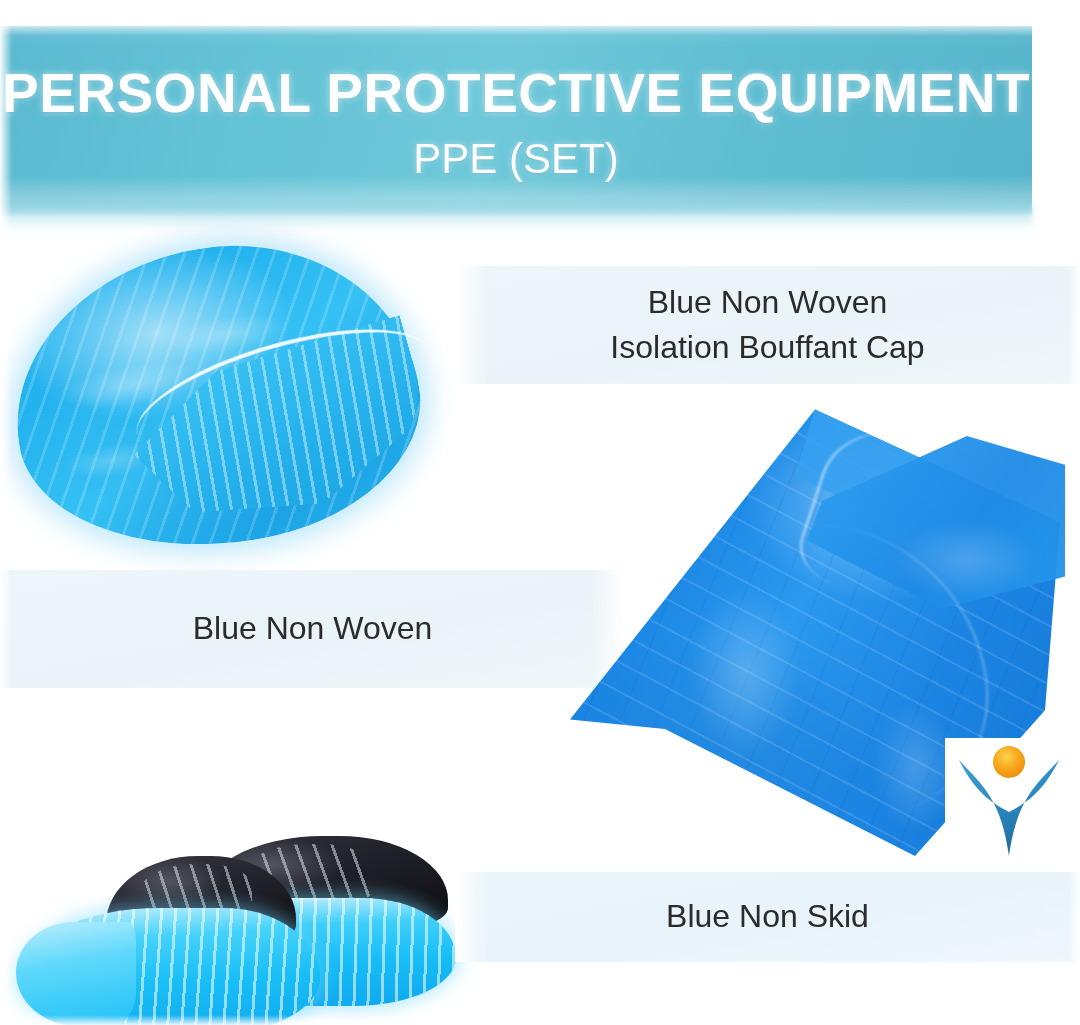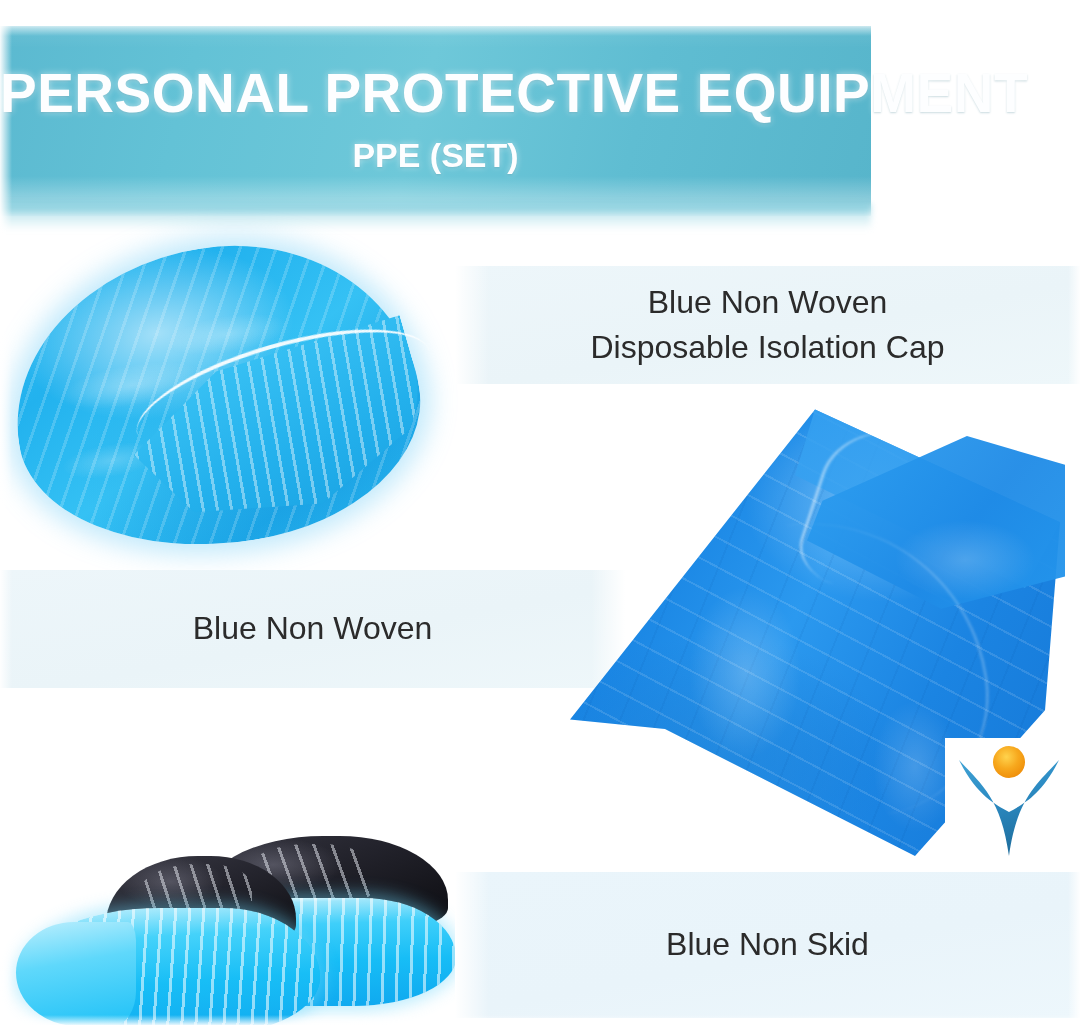--- a/index.html
+++ b/index.html
@@ -8,21 +8,21 @@
   body {
     width:1080px; height:1025px;
     font-family:"Liberation Sans", sans-serif;
     overflow:hidden; position:relative;
   }
 
   #stage { position:absolute; inset:0; background:#ffffff; overflow:hidden; }
 
   
   .header-band {
-    position:absolute; left:0; top:26px; width:871px; height:190px;
+    position:absolute; left:0; top:26px; width:1032px; height:190px;
     background:
       linear-gradient(to bottom,
         rgba(255,255,255,0.65) 0px,
         rgba(255,255,255,0.05) 10px,
         rgba(255,255,255,0.00) 22px,
         rgba(255,255,255,0.00) 150px,
         rgba(255,255,255,0.35) 176px,
         rgba(255,255,255,0.95) 190px),
       linear-gradient(105deg,#5bb9d0 0%,#63c2d6 22%,#6ec8d9 48%,#5fbdd2 72%,#57b5cb 100%);
   }
@@ -34,39 +34,39 @@
   .header-title{
     position:absolute; left:0; right:0; top:40px;
     text-align:center; color:#fdfeff;
     font-size:55px; font-weight:bold; letter-spacing:0.5px; line-height:1.0;
     text-shadow:0 0 7px rgba(255,255,255,0.55), 0 1px 2px rgba(40,110,130,0.30);
     white-space:nowrap;
   }
   .header-sub{
     position:absolute; left:0; right:0; top:112px;
     text-align:center; color:#fdfeff;
-    font-size:34px; font-weight:bold; line-height:1.0;
+    font-size:42px; font-weight:normal; line-height:1.0;
     text-shadow:0 0 6px rgba(255,255,255,0.5), 0 1px 2px rgba(40,110,130,0.28);
   }
 
   
   .caption-panel{
     position:absolute;
     display:flex; flex-direction:column;
     align-items:center; justify-content:center;
     text-align:center;
     color:#2b2b2b;
     font-size:32px; line-height:1.42;
     background:linear-gradient(170deg,#edf6fa 0%,#eaf4f8 55%,#eef7fa 100%);
   }
   .caption-panel .cl1,.caption-panel .cl2{ display:block; white-space:nowrap; }
 
   #caption-cap   { left:455px; top:266px; width:625px; height:118px; }
   #caption-gown  { left:0px;   top:570px; width:625px; height:118px; }
-  #caption-shoe  { left:455px; top:872px; width:625px; height:146px;
+  #caption-shoe  { left:455px; top:872px; width:625px; height:90px;
                    background:linear-gradient(170deg,#eaf5fb 0%,#e9f4fa 55%,#edf7fc 100%); }
 
   
   #caption-cap::before, #caption-shoe::before{
     content:""; position:absolute; left:0; top:0; bottom:0; width:34px;
     background:linear-gradient(to right,#ffffff,rgba(255,255,255,0));
   }
   #caption-gown::after{
     content:""; position:absolute; right:0; top:0; bottom:0; width:34px;
     background:linear-gradient(to left,#ffffff,rgba(255,255,255,0));
@@ -296,21 +296,21 @@
     <div class="cap-dome">
       <div class="cap-pleats"></div>
       <div class="cap-wrinkles"></div>
     </div>
     <div class="cap-band"></div>
     <div class="cap-band-edge"></div>
   </div>
 
   <div class="caption-panel" id="caption-cap">
     <span class="cl1">Blue Non Woven</span>
-    <span class="cl2">Disposable Isolation Cap</span>
+    <span class="cl2">Isolation Bouffant Cap</span>
   </div>
 
   <div class="caption-panel" id="caption-gown">
     <span class="cl1">Blue Non Woven</span>
   </div>
 
   <div id="photo-gown">
     <div class="gown-body"></div>
     <div class="gown-creases"></div>
     <div class="gown-fold-a"></div>

